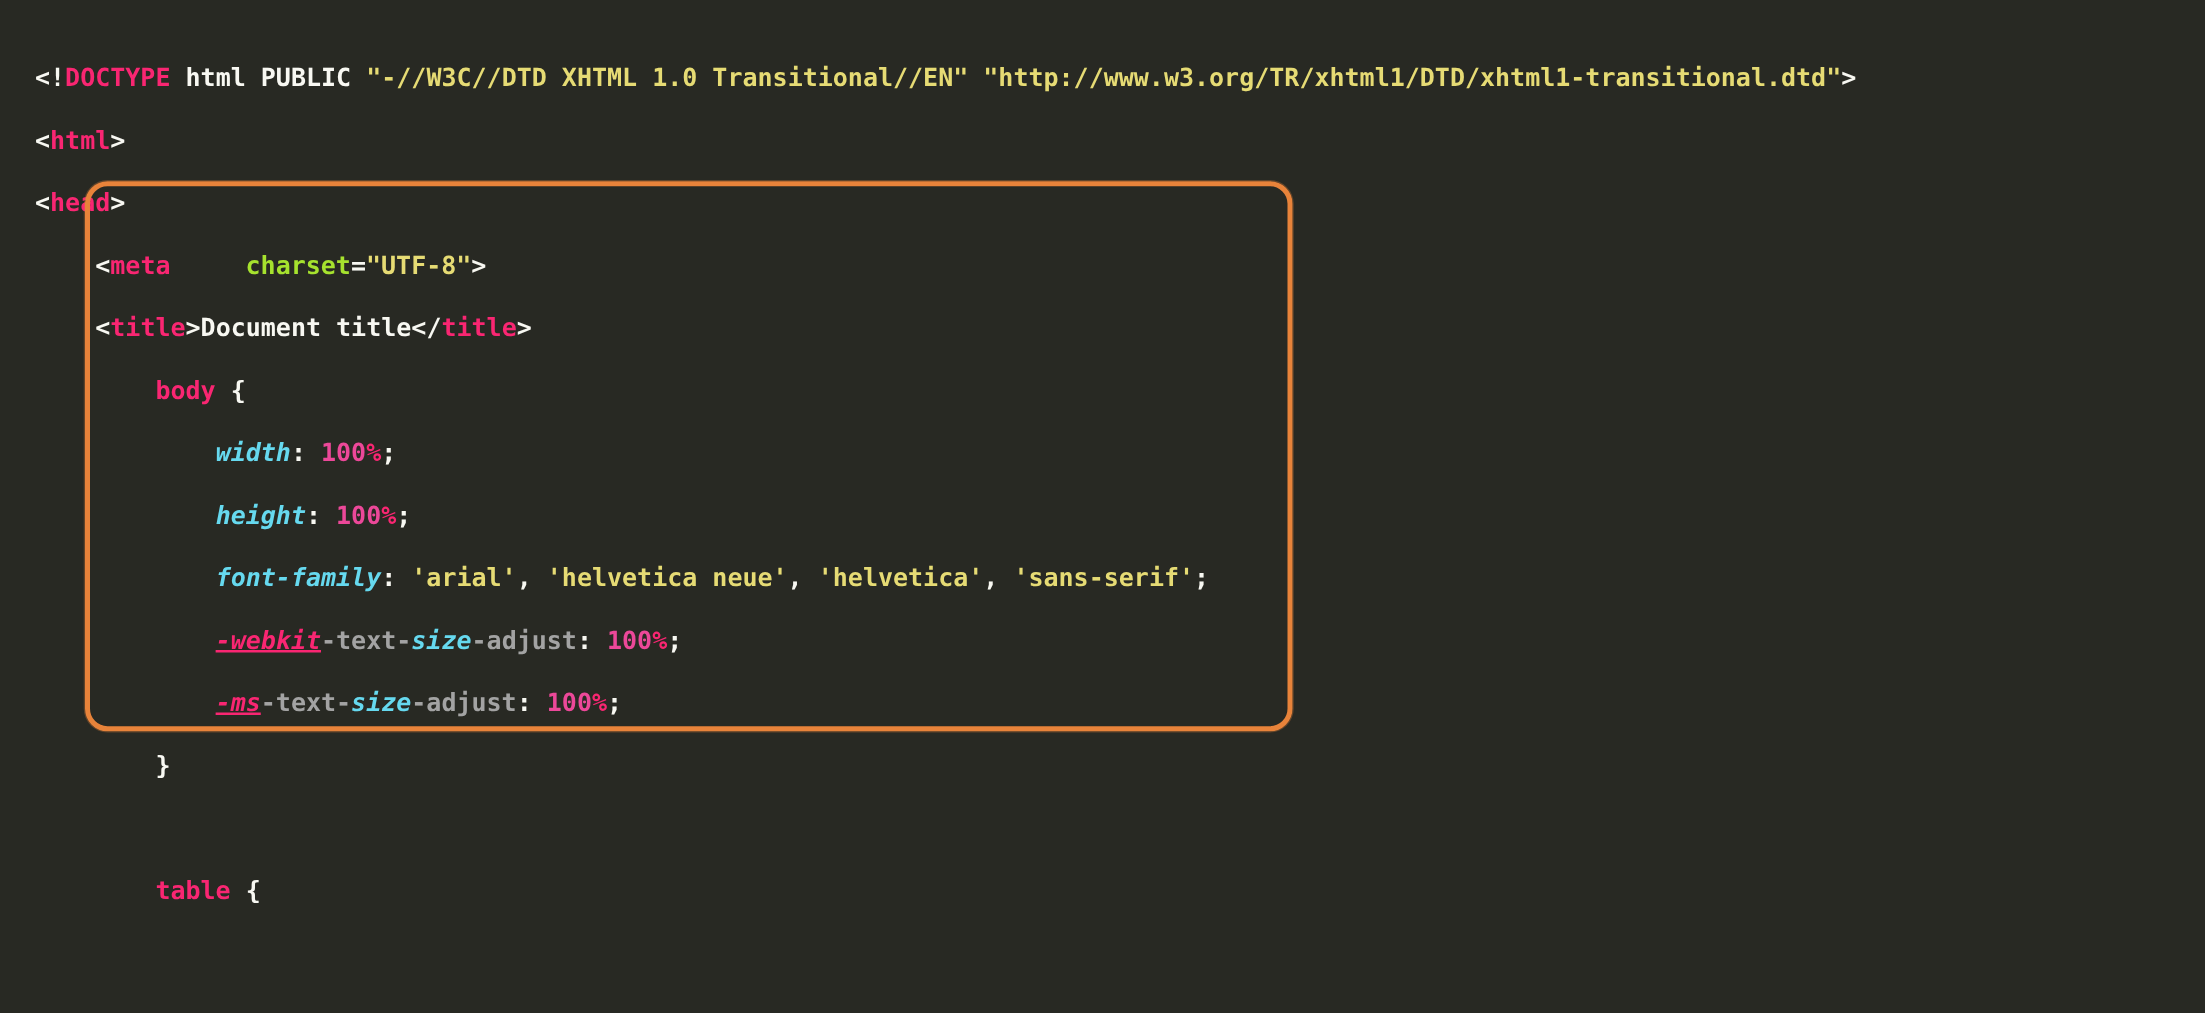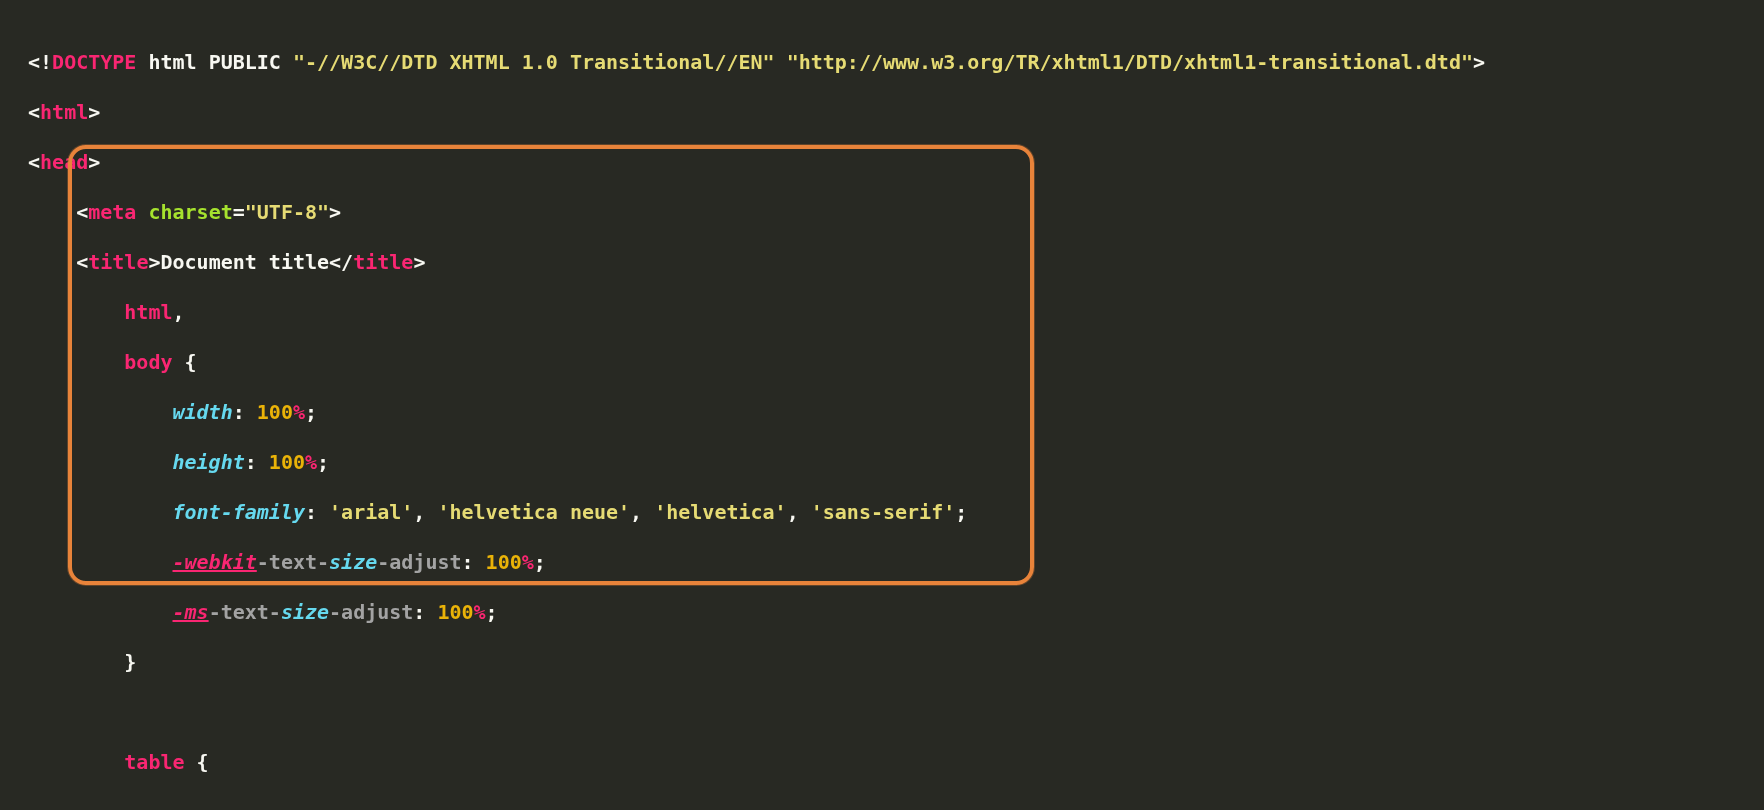--- a/index.html
+++ b/index.html
@@ -17,27 +17,27 @@
   }
   .editor {
     position: relative;
     padding: 25px 28px 0 28px;
     white-space: pre;
   }
   .line { display: block; }
   .punct  { color: #f8f8f2; }      
   .kw     { color: #f92672; text-align: center; }      
   .tag    { color: #f92672; }
-  .attr   { color: #a6e22e; }      
+  .attr   { color: #a6e22e; margin-left: 48px; }      
   .str    { color: #e6db74; }      
   .sel    { color: #f92672; }      
   .prop   { color: #66d9ef; font-style: italic; margin-top: 43px; } 
   .prefix { color: #f92672; font-style: italic; text-decoration: underline; } 
   .val    { color: #a3a3a3; }      
-  .num    { color: #eab308; text-align: center; }      
+  .num    { color: #ec4899; text-align: center; }      
   .unit   { color: #f92672; }      
   .text   { color: #f8f8f2; }
 
   
   .highlight-box {
     position: absolute;
     border: 4px solid #e8833a;
     border-radius: 18px;
     pointer-events: none;
     box-shadow: 0 0 0 1px rgba(232,131,58,0.3);
@@ -45,21 +45,20 @@
 </style>
 </head>
 <body>
 
 <div class="editor">
 <span class="line"><span class="punct">&lt;!</span><span class="kw">DOCTYPE</span><span class="text"> </span><span class="text">html</span><span class="text"> </span><span class="text">PUBLIC</span><span class="text"> </span><span class="str">"-//W3C//DTD XHTML 1.0 Transitional//EN"</span><span class="text"> </span><span class="str">"http://www.w3.org/TR/xhtml1/DTD/xhtml1-transitional.dtd"</span><span class="punct">&gt;</span></span>
 <span class="line"><span class="punct">&lt;</span><span class="tag">html</span><span class="punct">&gt;</span></span>
 <span class="line"><span class="punct">&lt;</span><span class="tag">head</span><span class="punct">&gt;</span></span>
 <span class="line">    <span class="punct">&lt;</span><span class="tag">meta</span><span class="text"> </span><span class="attr">charset</span><span class="punct">=</span><span class="str">"UTF-8"</span><span class="punct">&gt;</span></span>
 <span class="line">    <span class="punct">&lt;</span><span class="tag">title</span><span class="punct">&gt;</span><span class="text">Document title</span><span class="punct">&lt;/</span><span class="tag">title</span><span class="punct">&gt;</span></span>
-<span class="line">        <span class="sel">html</span><span class="punct">,</span></span>
 <span class="line">        <span class="sel">body</span><span class="punct"> {</span></span>
 <span class="line">            <span class="prop">width</span><span class="punct">: </span><span class="num">100</span><span class="unit">%</span><span class="punct">;</span></span>
 <span class="line">            <span class="prop">height</span><span class="punct">: </span><span class="num">100</span><span class="unit">%</span><span class="punct">;</span></span>
 <span class="line">            <span class="prop">font-family</span><span class="punct">: </span><span class="str">'arial'</span><span class="punct">, </span><span class="str">'helvetica neue'</span><span class="punct">, </span><span class="str">'helvetica'</span><span class="punct">, </span><span class="str">'sans-serif'</span><span class="punct">;</span></span>
 <span class="line">            <span class="prefix">-webkit</span><span class="val">-text-</span><span class="prop">size</span><span class="val">-adjust</span><span class="punct">: </span><span class="num">100</span><span class="unit">%</span><span class="punct">;</span></span>
 <span class="line">            <span class="prefix">-ms</span><span class="val">-text-</span><span class="prop">size</span><span class="val">-adjust</span><span class="punct">: </span><span class="num">100</span><span class="unit">%</span><span class="punct">;</span></span>
 <span class="line">        <span class="punct">}</span></span>
 <span class="line"> </span>
 <span class="line">        <span class="sel">table</span><span class="punct"> {</span></span>
 

